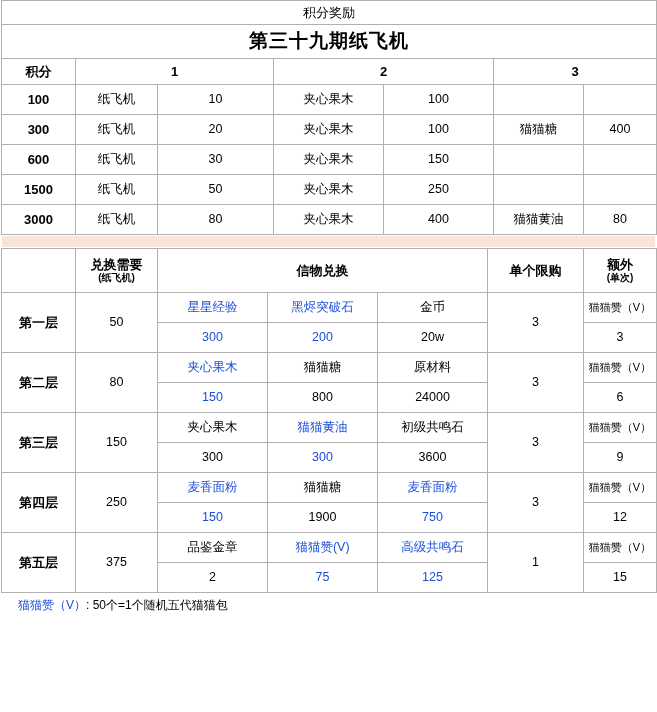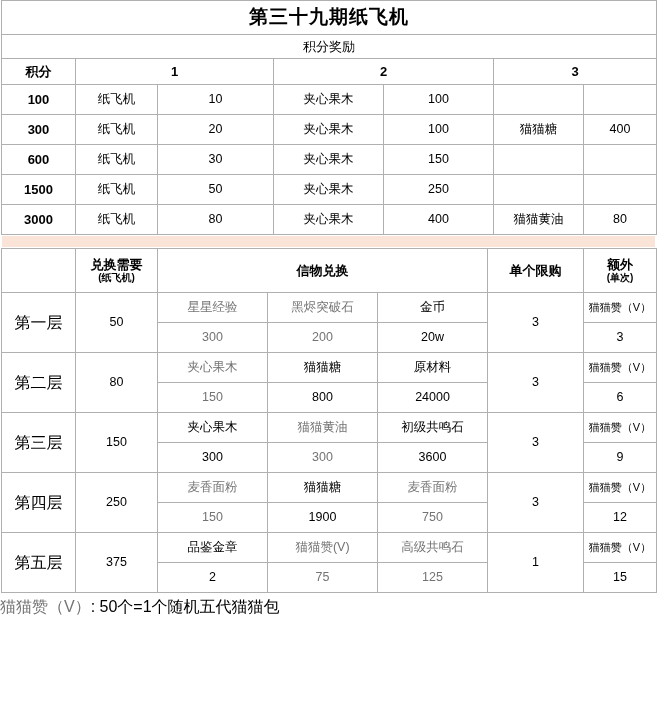--- a/index.html
+++ b/index.html
@@ -57,32 +57,32 @@
   .spacer {
     height: 13px;
     background: #fae4d8;
     border-left: 1px solid #ffffff;
     border-right: 1px solid #ffffff;
     border-top: 1px solid #ffffff;
     border-bottom: 1px solid #ffffff;
     width: 655px;
     margin: 0 1px;
   }
-  .red { color: #737373; }
+  .red { color: #1d4ed8; }
   .tier {
-    font-weight: normal;
-    font-size: 16px;
+    font-weight: bold;
+    font-size: 13px;
   }
   .small2 {
     font-size: 11px;
     line-height: 1.25;
   }
   .footnote {
-    font-size: 16px;
-    padding: 4px 3px 0 0;
+    font-size: 12px;
+    padding: 4px 3px 0 18px;
     text-align: left;
   }
   .sub-small { font-size: 10px; }
 </style>
 </head>
 <body>
 
 <div class="page">
 
   <table>
@@ -90,24 +90,24 @@
       <col style="width:74px">
       <col style="width:82px">
       <col style="width:116px">
       <col style="width:110px">
       <col style="width:110px">
       <col style="width:90px">
       <col style="width:73px">
     </colgroup>
     <tbody>
       <tr>
+        <td class="subtitle-cell" colspan="7">积分奖励</td>
+      </tr>
+      <tr>
         <td class="title-cell" colspan="7">第三十九期纸飞机</td>
-      </tr>
-      <tr>
-        <td class="subtitle-cell" colspan="7">积分奖励</td>
       </tr>
       <tr>
         <td class="hdr">积分</td>
         <td class="hdr" colspan="2">1</td>
         <td class="hdr" colspan="2">2</td>
         <td class="hdr" colspan="2">3</td>
       </tr>
 
       <tr class="row-h">
         <td class="pts">100</td>

